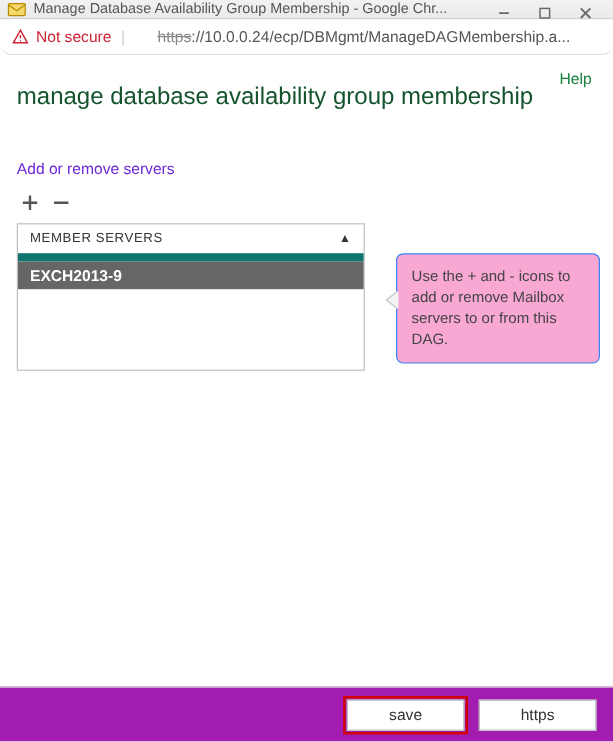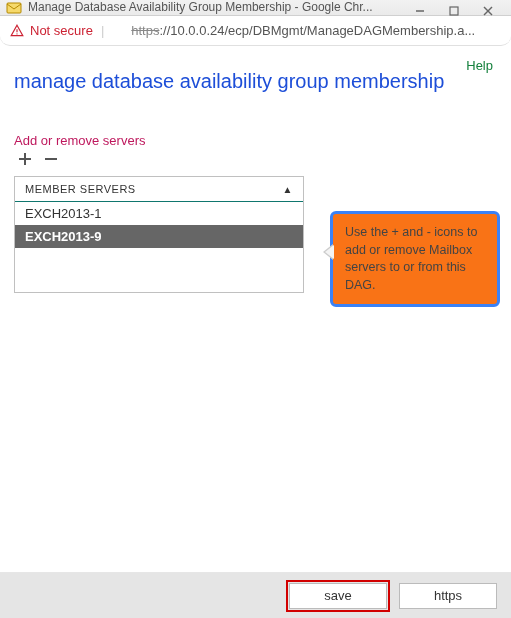--- a/index.html
+++ b/index.html
@@ -57,28 +57,28 @@
       position: absolute;
       right: 18px;
       top: 12px;
       color: #15803d;
       font-size: 13px;
       cursor: pointer;
     }
     .page-title {
       font-size: 20px;
       font-weight: 300;
-      color: #1d4ed8;
+      color: #14532d;
       margin-top: 10px;
       margin-bottom: 40px;
     }
     .section-label {
       font-size: 13px;
-      color: #be185d;
-      margin-bottom: 0;
+      color: #6d28d9;
+      margin-bottom: 10px;
     }
     .toolbar {
       display: flex;
       gap: 4px;
       margin-bottom: 6px;
     }
     .tool-btn {
       width: 22px; height: 22px;
       display: flex; align-items: center; justify-content: center;
       color: #555;
@@ -87,21 +87,21 @@
     .tool-btn svg { width: 16px; height: 16px; }
     .table-wrap {
       width: 290px;
       border: 1px solid #c0c0c0;
     }
     .table-header {
       display: flex;
       align-items: center;
       justify-content: space-between;
       padding: 6px 10px;
-      border-bottom: 1px solid #0f766e;
+      border-bottom: 7px solid #0f766e;
       font-size: 11px;
       letter-spacing: 0.5px;
       color: #333;
       text-transform: uppercase;
     }
     .sort-arrow { font-size: 10px; color: #333; }
     .table-body { min-height: 90px; }
     .table-row {
       padding: 4px 10px;
       font-size: 13px;
@@ -111,22 +111,22 @@
     .table-row.selected {
       background: #666;
       color: #fff;
       font-weight: 600;
     }
     .callout {
       position: absolute;
       left: 330px;
       top: 165px;
       width: 170px;
-      background: #f97316;
-      border: 3px solid #3b82f6;
+      background: #f9a8d4;
+      border: 1px solid #3b82f6;
       border-radius: 6px;
       padding: 10px 12px;
       font-size: 12.5px;
       color: #444;
       line-height: 1.4;
     }
     .callout::before {
       content: "";
       position: absolute;
       left: -10px;
@@ -148,21 +148,21 @@
       position: absolute;
       bottom: 0;
       left: 0; right: 0;
       height: 46px;
       border-top: 1px solid #e6e6e6;
       display: flex;
       align-items: center;
       justify-content: flex-end;
       gap: 12px;
       padding-right: 14px;
-      background: #e5e5e5;
+      background: #a21caf;
     }
     .btn {
       min-width: 98px;
       height: 26px;
       border: 1px solid #bbb;
       background: #fff;
       font-size: 13px;
       color: #333;
       display: flex;
       align-items: center;
@@ -238,21 +238,20 @@
         </svg>
     </div>
   </div>
 
   <div class="table-wrap">
     <div class="table-header">
       <span>MEMBER SERVERS</span>
       <span class="sort-arrow">▲</span>
     </div>
     <div class="table-body" id="table-body">
-        <div class="table-row">EXCH2013-1</div>
         <div class="table-row selected">EXCH2013-9</div>
       </div>
   </div>
 
   <div class="callout">
     <span>Use the + and - icons to add or remove Mailbox servers to or from this DAG.</span>
   </div>
 </div>
 
 <div class="footer">

